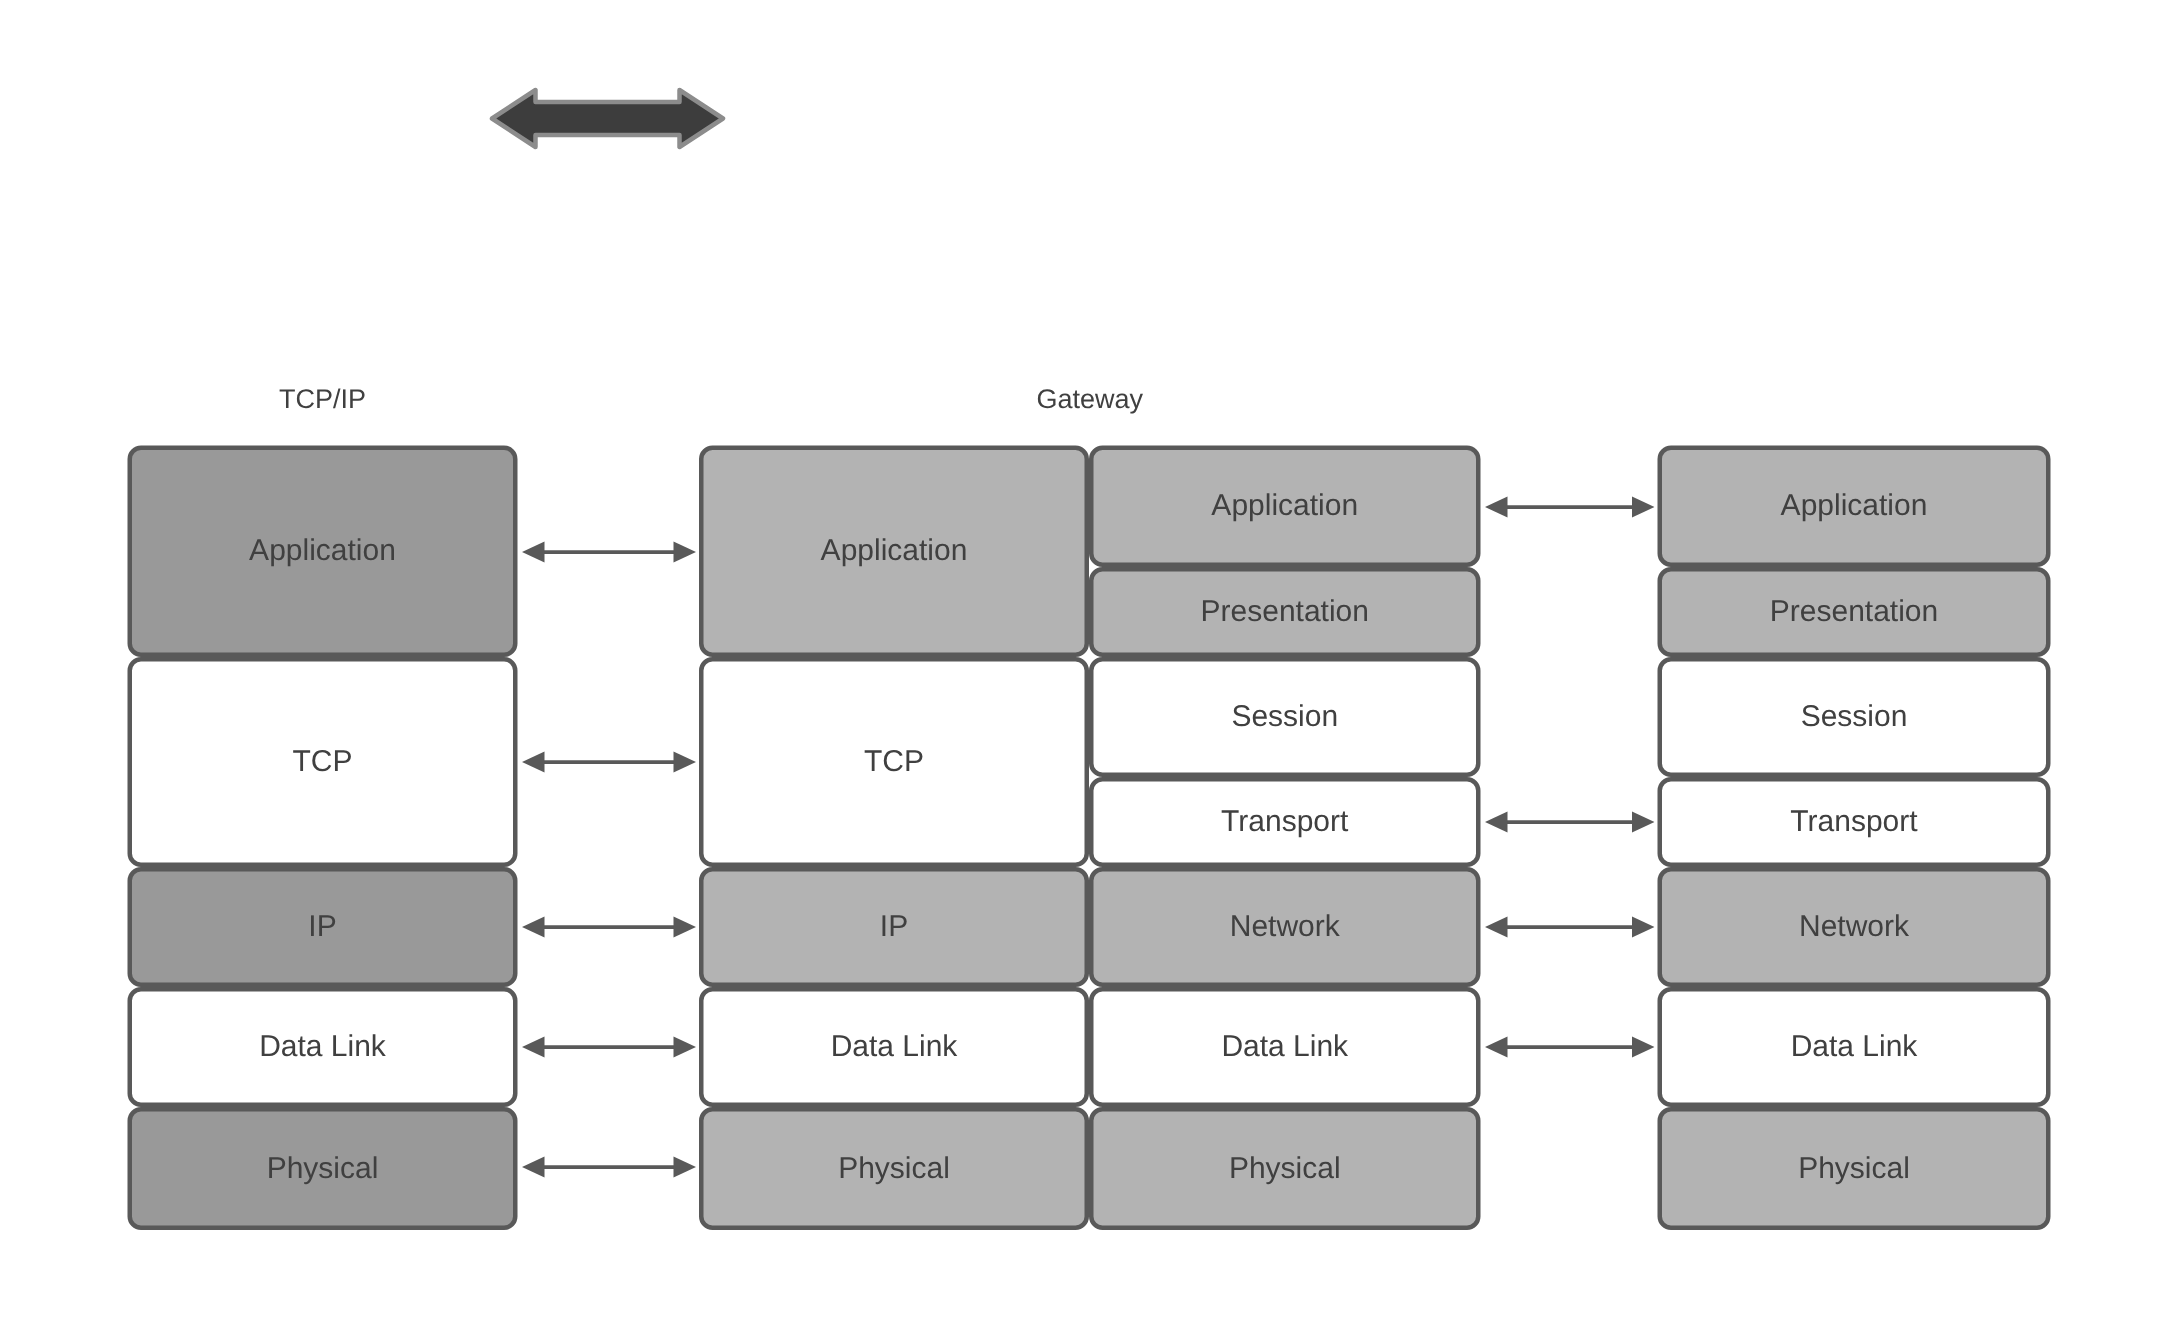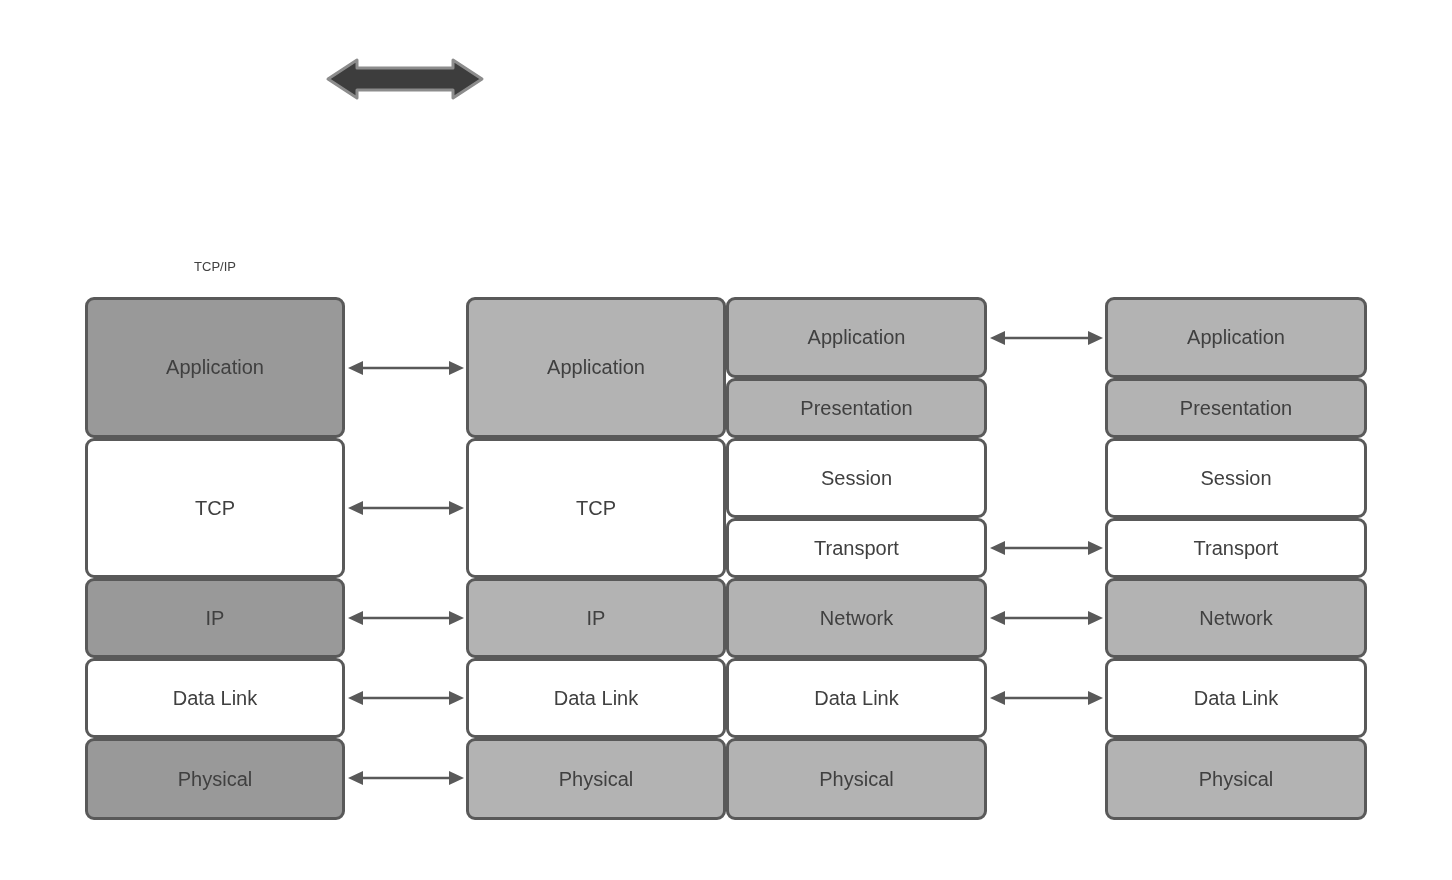--- a/index.html
+++ b/index.html
@@ -10,21 +10,21 @@
   .canvas{
     position:relative;
     width:1452px;height:880px;
     background:var(--background,#fff);
     overflow:hidden;
   }
   .col-header{
     position:absolute;
     height:26px;
     display:flex;align-items:center;justify-content:center;
-    font-size:13px;
+    font-size:18px;
     color:var(--text,#404040);
     white-space:nowrap;
   }
   .box{
     position:absolute;
     box-sizing:border-box;
     border:3px solid var(--box-border,#595959);
     border-radius:9px;
     display:flex;align-items:center;justify-content:center;
     font-size:20px;
@@ -50,20 +50,21 @@
 
 <div class="canvas">
 
   <div class="arrow" style="left:325px;top:56px;width:160px;height:46px;">
     <svg viewBox="0 0 160 46" preserveAspectRatio="none">
       <polygon class="thick-arrow-shape" points="3,23 32,4 32,12 128,12 128,4 157,23 128,42 128,34 32,34 32,42"></polygon>
     </svg>
   </div>
 
   <div class="col-header" style="left:85px;top:253px;width:260px;">TCP/IP</div>
+  <div class="col-header" style="left:466px;top:253px;width:521px;">Gateway</div>
   <div class="col-header" style="left:1105px;top:253px;width:262px;margin-top:42px;">OSI</div>
 
   <div class="box dark" style="left:85px;top:297px;width:260px;height:141px;">
     <span>Application</span>
     </div>
   <div class="box white" style="left:85px;top:438px;width:260px;height:140px;">
     <span>TCP</span>
     </div>
   <div class="box dark" style="left:85px;top:578px;width:260px;height:80px;">
     <span>IP</span>

